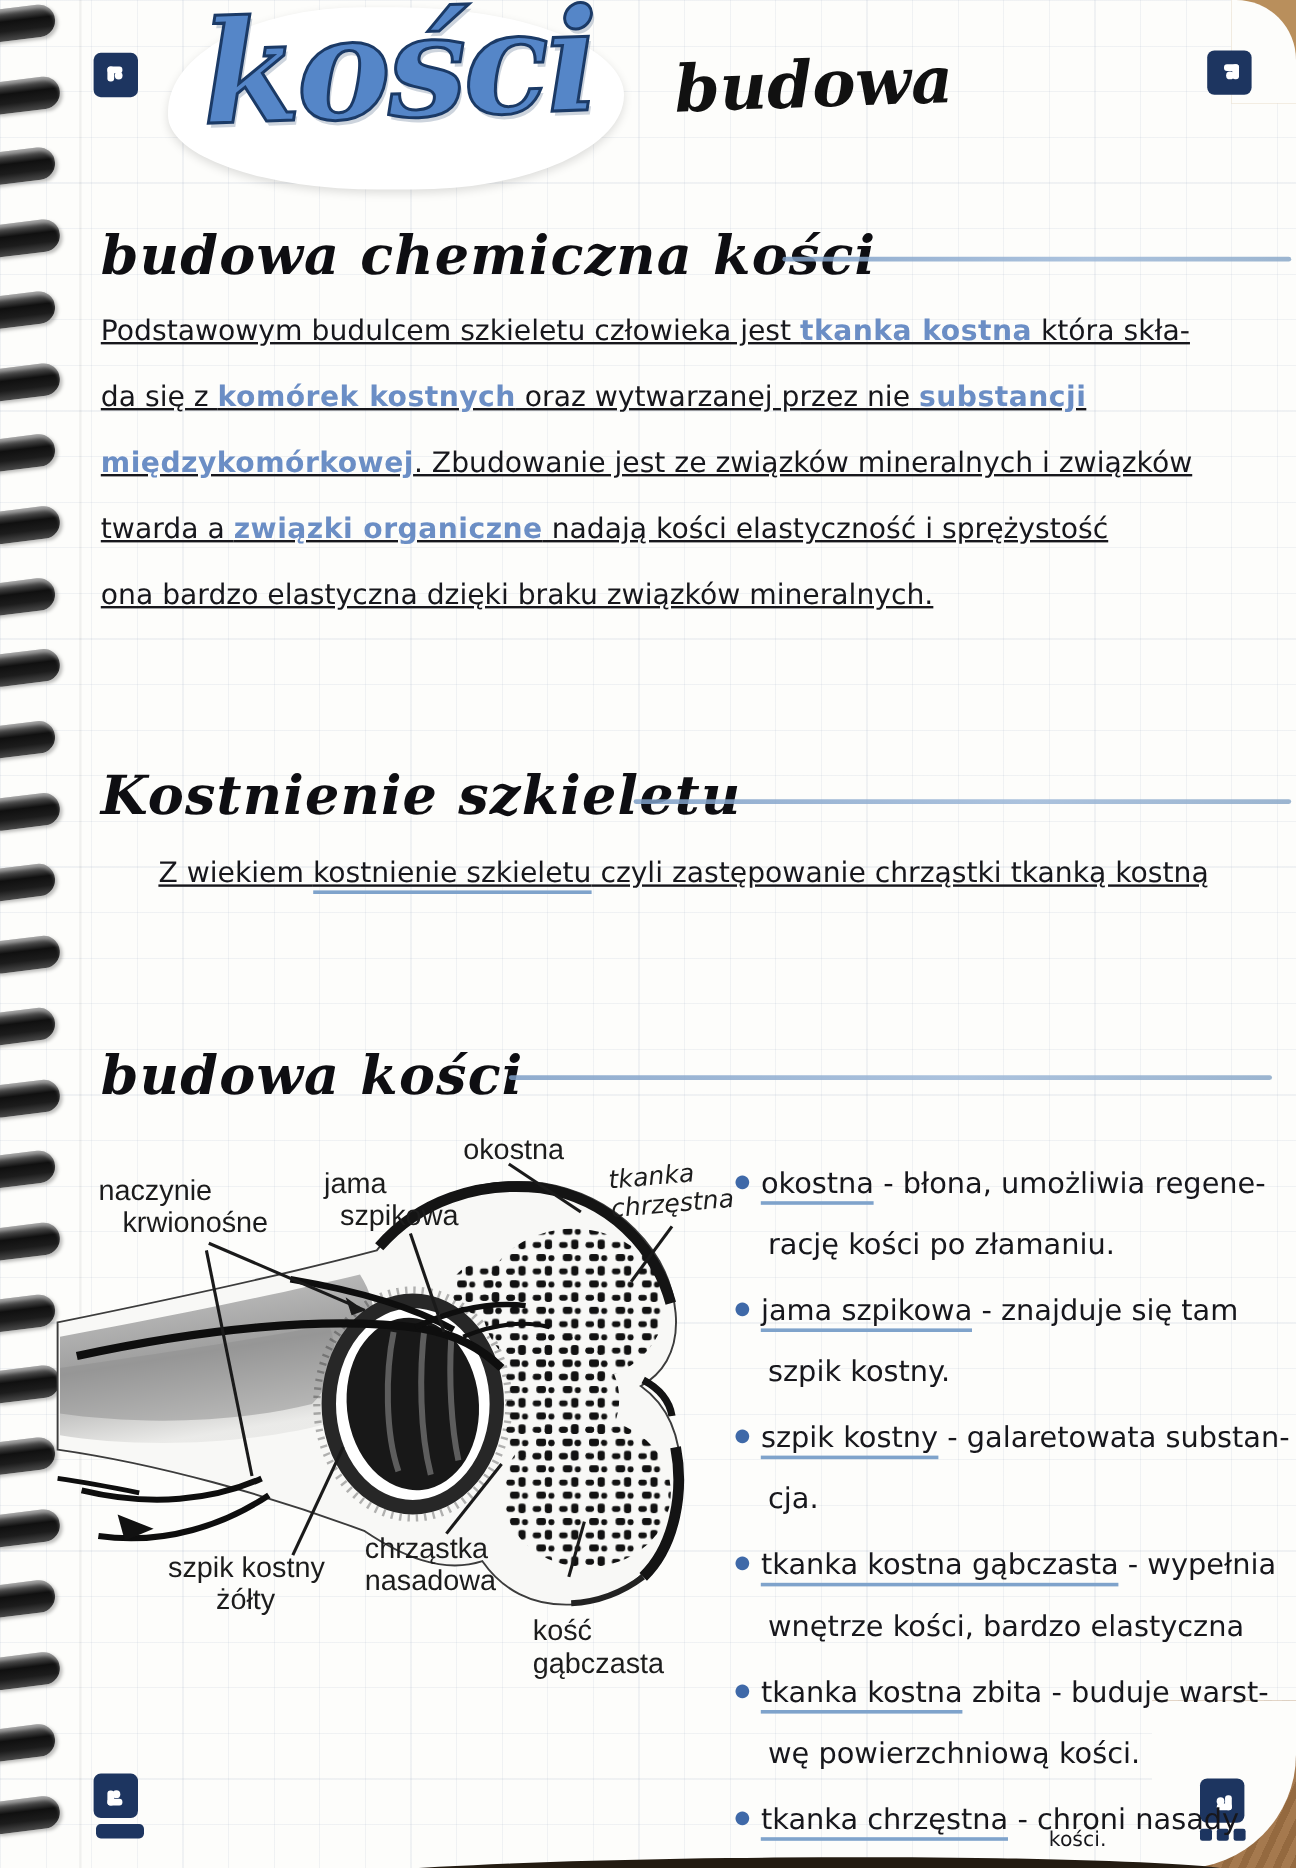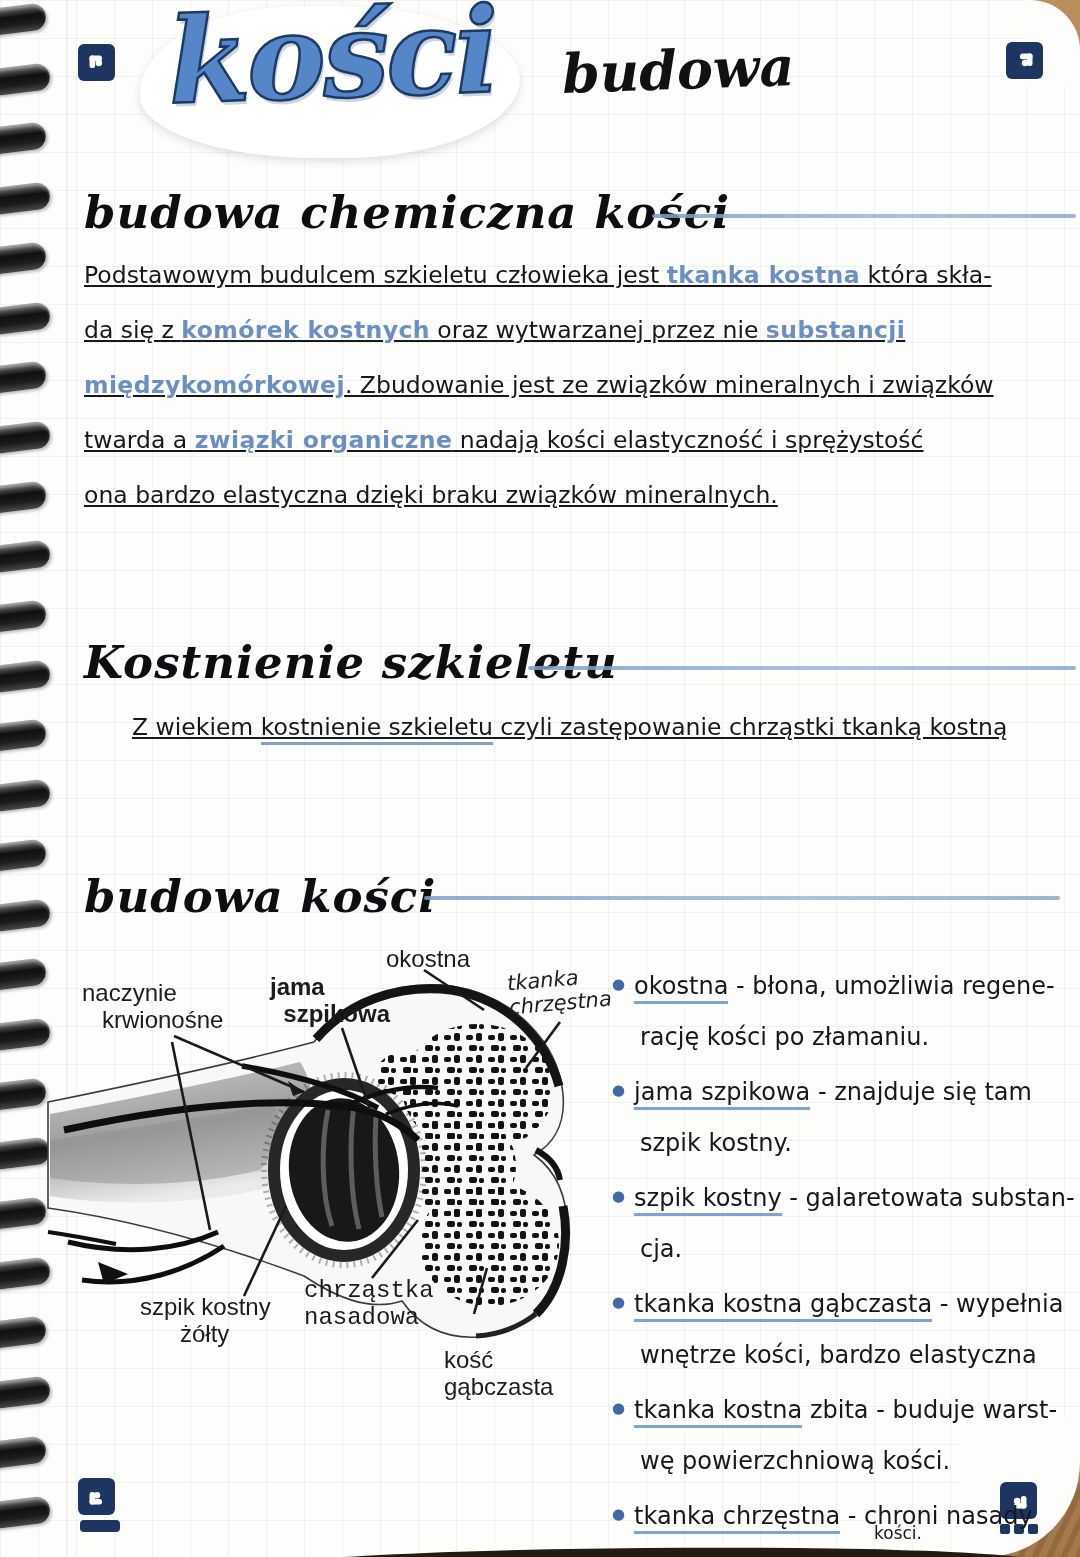--- a/index.html
+++ b/index.html
@@ -62,24 +62,24 @@
   .bullets .hline.cont{padding-left:28px;}
   .bdot{color:#3f69a8;font-size:15px;vertical-align:5px;margin-right:9px;}
   
   .diagram{position:absolute;left:46px;top:944px;width:565px;height:440px;}
   .diagram svg{position:absolute;left:0;top:0;}
   .dlabel{position:absolute;font-family:"Liberation Sans",sans-serif;font-size:24px;
     line-height:1.12;color:#1c1c1c;white-space:pre;}
   .dlabel.hand{font-family:"DejaVu Sans",sans-serif;font-style:italic;font-size:21px;transform:rotate(-5deg);}
   .dl-okostna{left:340px;top:2px;}
   .dl-naczynie-krwionosne{left:36px;top:36px;}
-  .dl-jama-szpikowa{left:224px;top:30px;font-weight:bold;}
+  .dl-jama-szpikowa{left:224px;top:30px;}
   .dl-tkanka-chrzestna{left:462px;top:24px;}
   .dl-szpik-kostny-zolty{left:94px;top:350px;}
-  .dl-chrzastka-nasadowa{left:258px;top:334px;font-family:Liberation Mono, monospace;}
+  .dl-chrzastka-nasadowa{left:258px;top:334px;}
   .dl-kosc-gabczasta{left:398px;top:375px;margin-top:28px;}
 </style>
 </head>
 <body>
 
 <div class="page">
 
   <div class="desk tr"></div>
   <div class="corner-mask tr"></div>
   <div class="desk br"></div>

